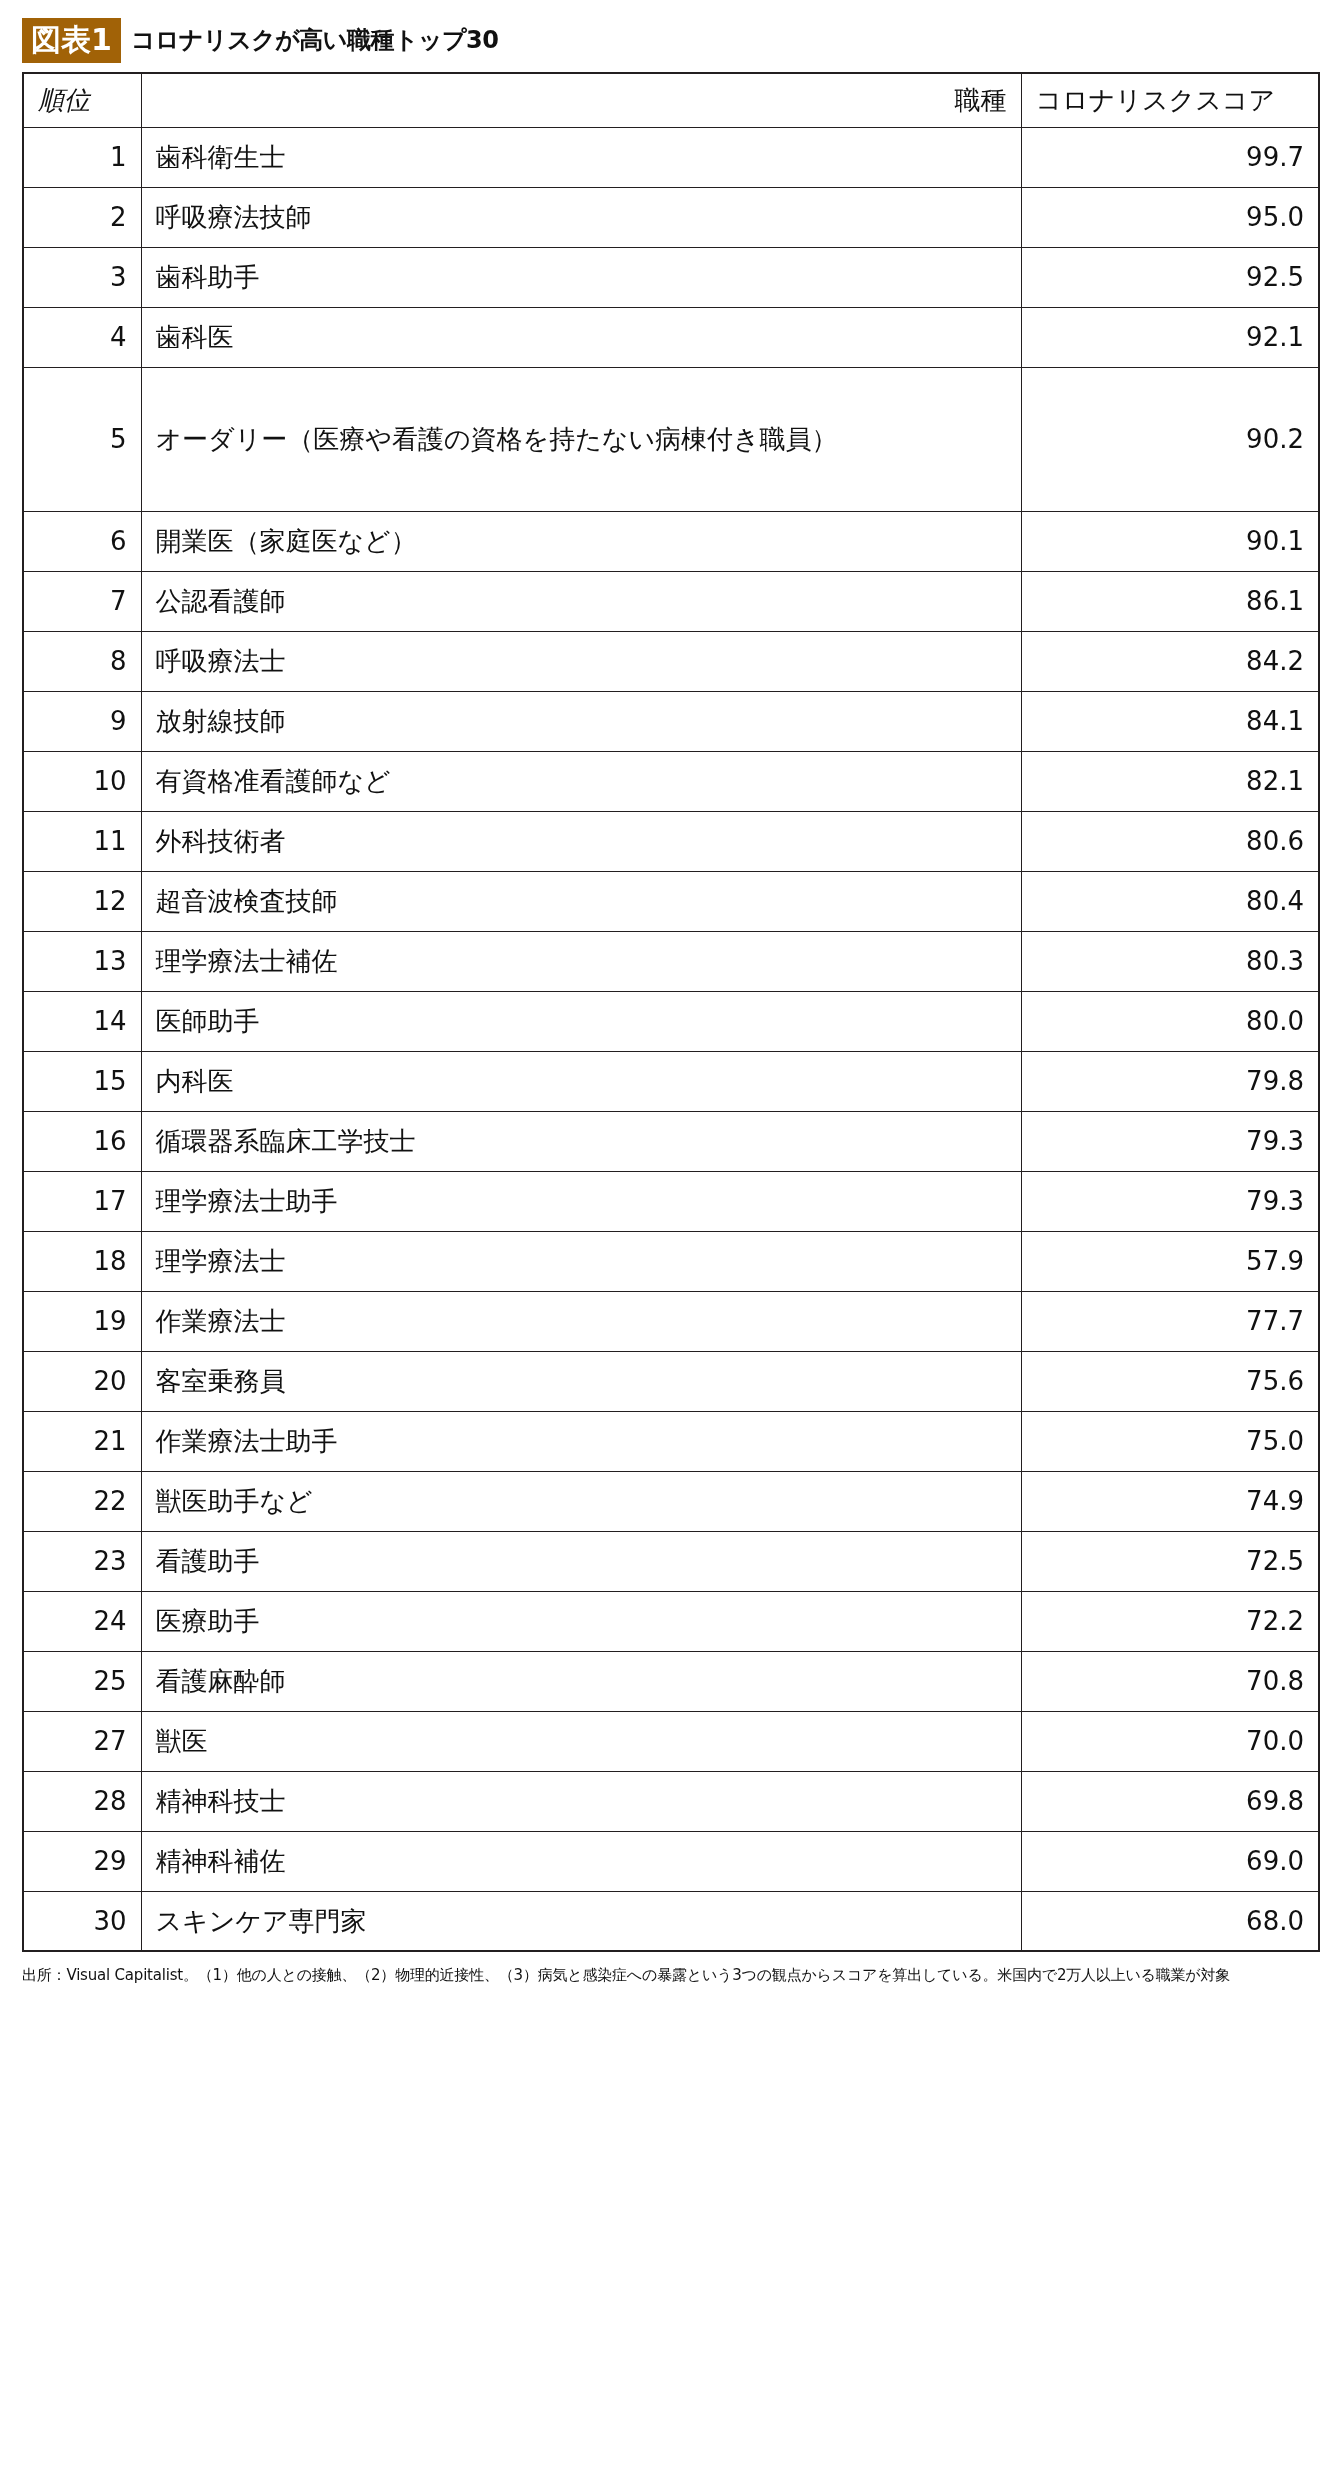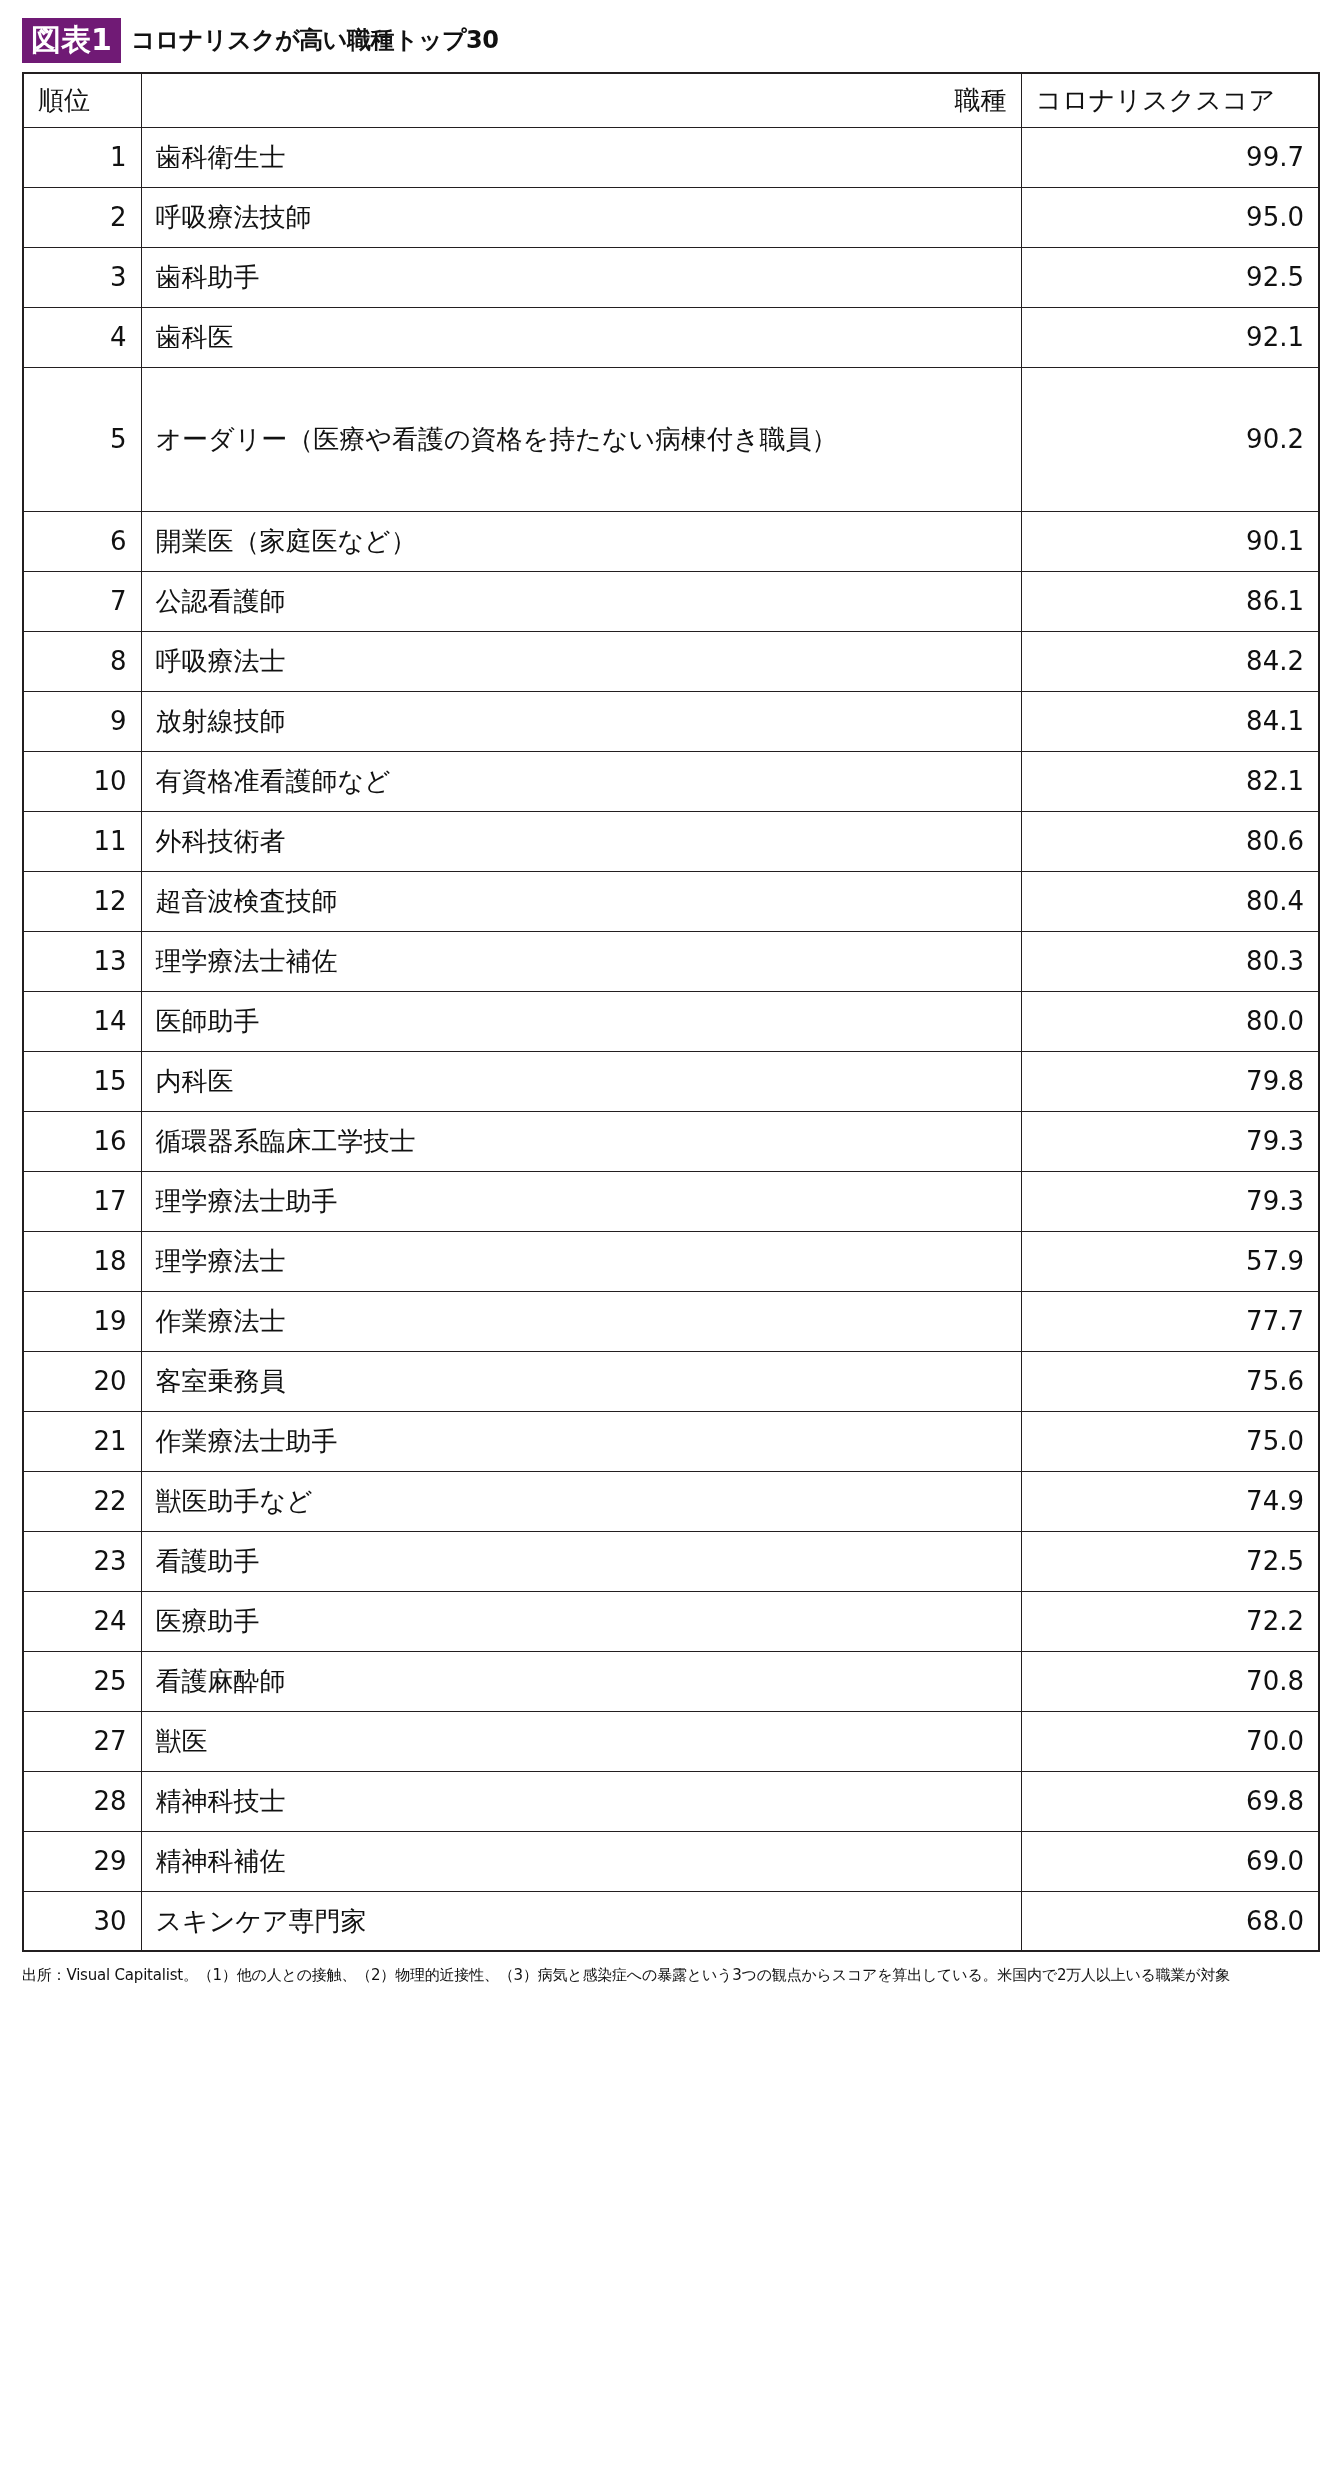--- a/index.html
+++ b/index.html
@@ -23,21 +23,21 @@
   }
   
   .title-row {
     display: flex;
     align-items: center;
     gap: 10px;
     height: 52px;
     margin-bottom: 6px;
   }
   .title-badge {
-    background: #701a75;
+    background: #a16207;
     color: #ffffff;
     font-weight: bold;
     font-size: 30px;
     line-height: 1;
     padding: 7px 9px 8px 9px;
     letter-spacing: 0px;
     white-space: nowrap;
   }
   .title-text {
     font-size: 24px;
@@ -64,21 +64,21 @@
     line-height: 1.32;
     padding: 6px 14px;
     vertical-align: middle;
     font-weight: normal;
   }
   table.risk-table thead th {
     height: 54px;
     padding-top: 4px;
     padding-bottom: 4px;
   }
-  th.h-rank { text-align: left; }
+  th.h-rank { text-align: left; font-style: italic; }
   th.h-job  { text-align: right; }
   th.h-score{ text-align: left; margin-top: 14px; }
 
   td.rank {
     text-align: right;
     padding-right: 16px;
     white-space: nowrap;
   }
   td.job {
     text-align: left;

